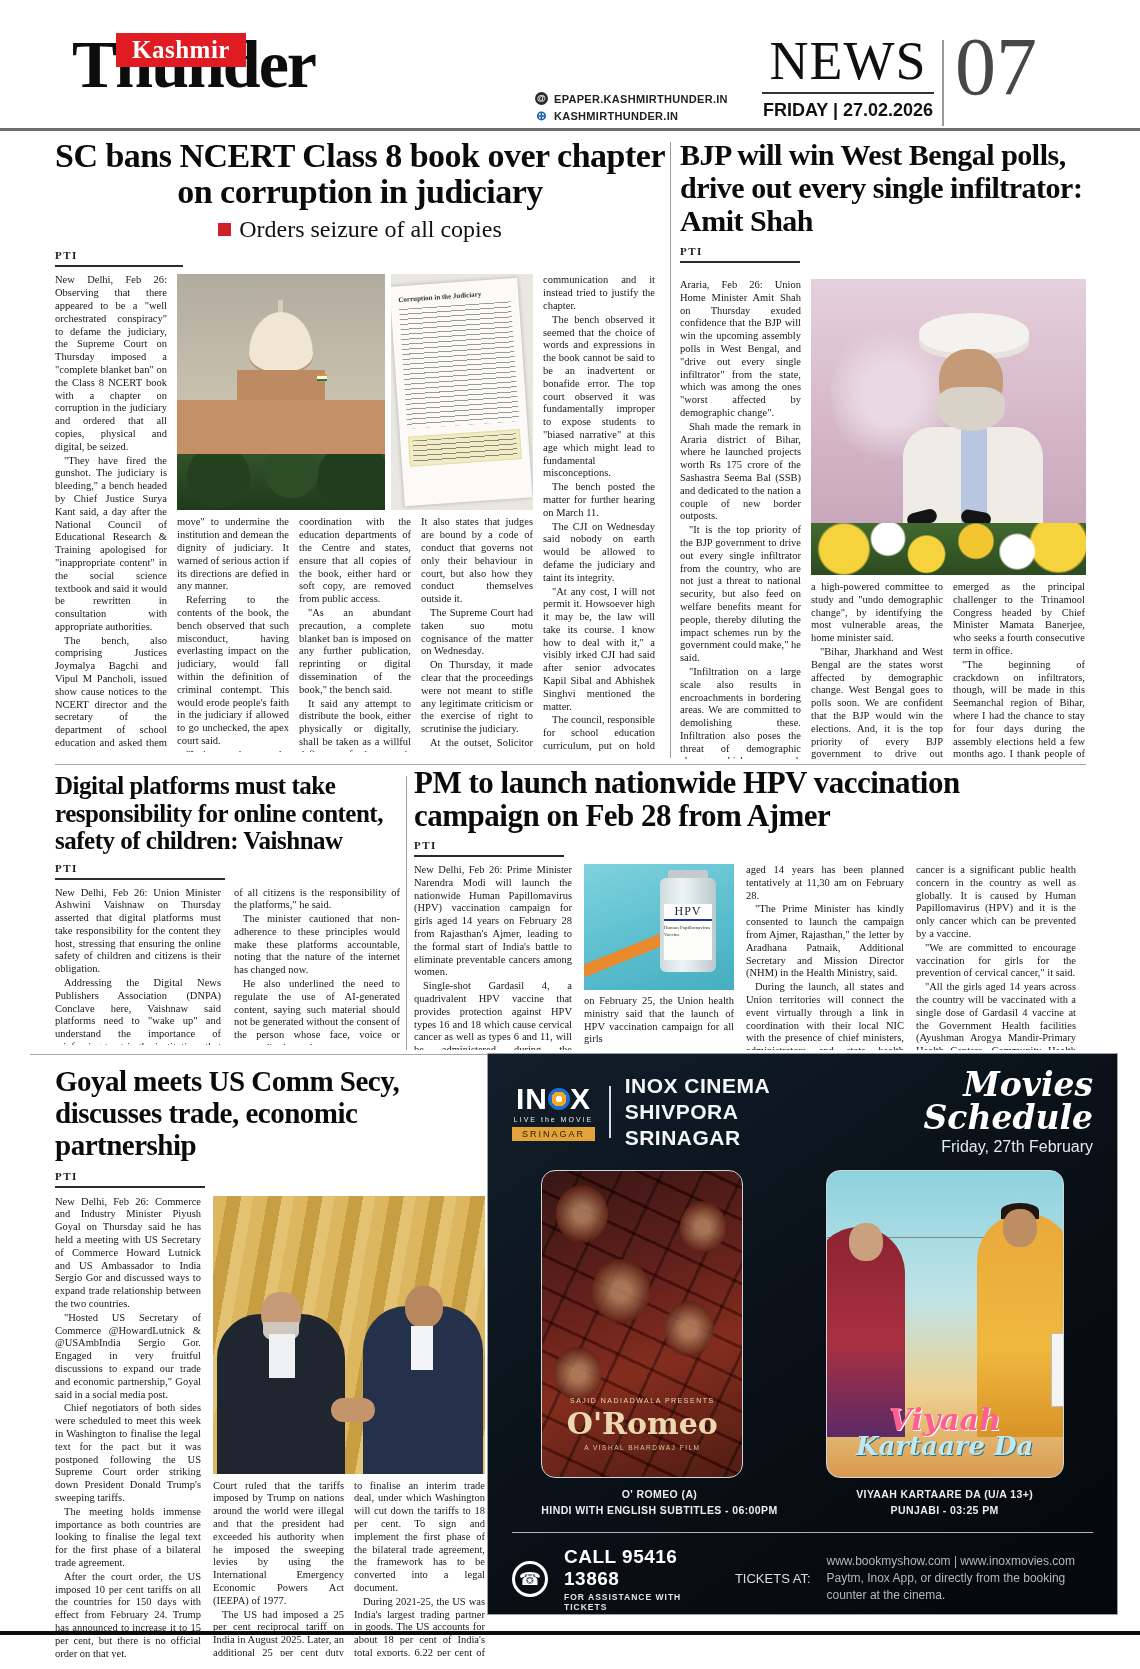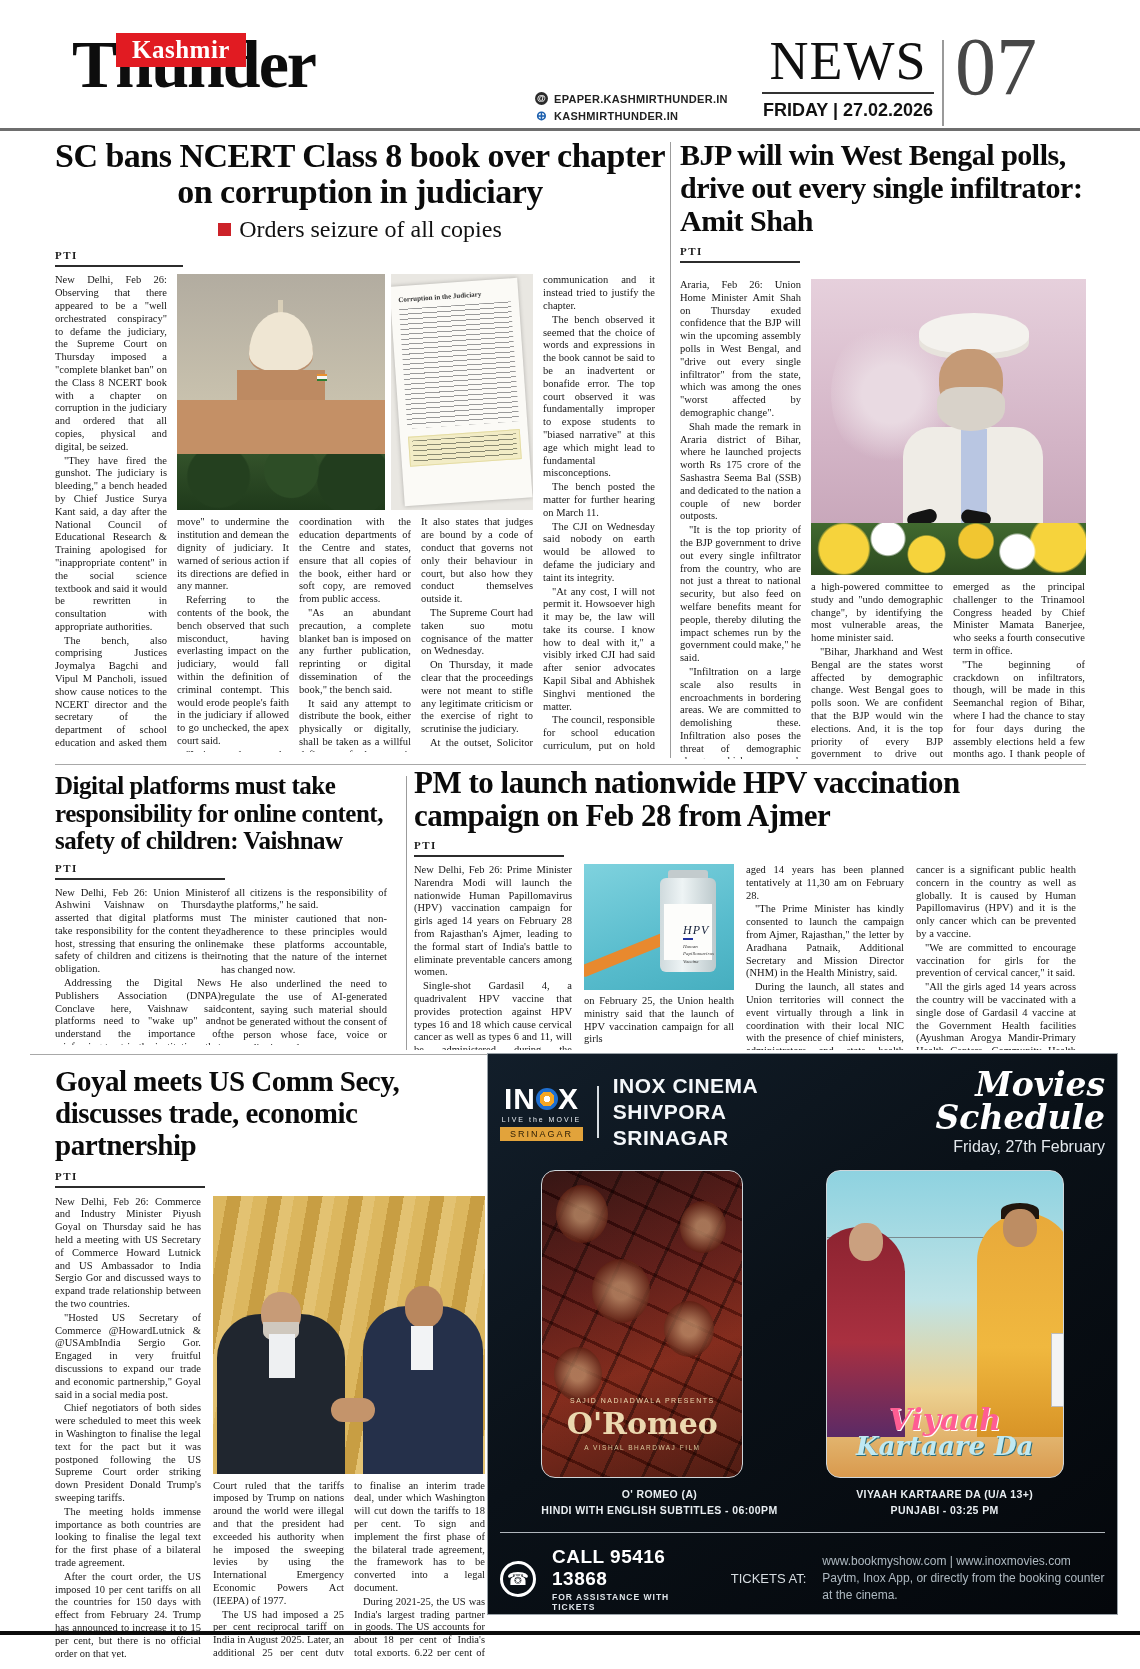--- a/index.html
+++ b/index.html
@@ -110,38 +110,38 @@
   .a2-cols { display:flex; gap:10px; margin-top:6px; height:178px; }
   .a2-cols .c { width:132px; height:100%; }
 
   .row1-rule { left:55px; top:764px; width:1031px; }
   .vr1 { left:670px; top:142px; height:616px; }
 
   
   .a3 { position:absolute; left:55px; top:772px; width:346px; height:278px; }
   .a3 .headline { font-size:25px; line-height:1.1; }
   .a3 .byline { display:inline-block; width:170px; margin-top:7px; }
-  .a3-body { display:flex; margin-top:7px; height:158px; }
+  .a3-body { display:flex; gap:13px; margin-top:7px; height:158px; }
   .a3-body .c { width:166px; height:100%; }
   .vr2 { left:406px; top:776px; height:274px; }
 
   
   .a4 { position:absolute; left:414px; top:766px; width:672px; height:286px; }
   .a4 .headline { font-size:31px; line-height:1.08; }
   .a4 .byline { display:inline-block; width:150px; margin-top:6px; }
   .a4-body { display:flex; gap:12px; margin-top:7px; height:186px; }
   .a4-body .c { height:100%; }
   .a4-c1,.a4-c3 { width:158px; } .a4-c4 { width:160px; }
   .a4-imgcol { width:150px; }
   .hpv-photo { position:relative; width:150px; height:126px; overflow:hidden;
                background:linear-gradient(160deg,#7fd2de 0%,#58bccd 60%,#46aebf 100%); }
   .hpv-vial { position:absolute; right:18px; top:14px; width:56px; height:94px;
               background:linear-gradient(90deg,#cfdadd,#eef4f5 40%,#bcc9cc); border-radius:6px; }
   .hpv-cap { position:absolute; right:26px; top:6px; width:40px; height:12px; background:#c3cbcd; border-radius:3px 3px 0 0; }
-  .hpv-label { position:absolute; right:22px; top:40px; width:48px; height:56px; background:#fdfdfb; padding:19px;font-style:italic; }
+  .hpv-label { position:absolute; right:22px; top:40px; width:48px; height:56px; background:#fdfdfb; padding:0; }
   .hpv-label .t { font-size:12px; letter-spacing:1px; text-align:center; color:#16213a; border-bottom:2px solid #2232a0; }
   .hpv-label .s { font-size:5px; line-height:1.5; color:#333; margin-top:3px; }
   .hpv-syr { position:absolute; left:-6px; top:84px; width:96px; height:12px; background:#e8892e;
              transform:rotate(-22deg); border-radius:3px; }
   .hpv-syr:after { content:""; }
   .hpv-needle { position:absolute; left:84px; top:72px; width:34px; height:2px; background:#d8dee0; transform:rotate(-22deg); }
   .a4-imgtext { margin-top:5px; height:55px; }
 
   .row2-rule { left:30px; top:1054px; width:478px; }
 
@@ -161,21 +161,21 @@
   .g-head2 { position:absolute; right:42px; bottom:146px; width:38px; height:42px; background:#b9875e; border-radius:46%; }
   .g-shirt1 { position:absolute; left:56px; bottom:96px; width:26px; height:44px; background:#eef0f2; }
   .g-shirt2 { position:absolute; right:52px; bottom:104px; width:22px; height:44px; background:#f2f3f5; }
   .g-shake { position:absolute; left:118px; bottom:52px; width:44px; height:24px; background:#c4946b; border-radius:12px; }
   .a5-cols { display:flex; gap:10px; margin-top:6px; height:176px; }
   .a5-cols .c { width:131px; height:100%; }
 
   
   .ad { position:absolute; left:487px; top:1053px; width:631px; height:562px;
         border:1px solid #9aa2a8; background:linear-gradient(145deg,#121e2a 0%,#0a1118 45%,#04070b 100%);
-        padding:14px 12px; font-family:"Liberation Sans",sans-serif; color:#eef2f5; }
+        padding:14px 24px; font-family:"Liberation Sans",sans-serif; color:#eef2f5; }
   .ad-head { display:flex; align-items:center; gap:14px; }
   .inox-logo { text-align:center; }
   .inox-word { font-size:30px; font-weight:700; letter-spacing:1px; color:#fff; line-height:1; }
   .inox-o { display:inline-block; width:22px; height:22px; border-radius:50%; vertical-align:-1px;
             background:radial-gradient(circle at 50% 50%, #fff 0 20%, #f5a623 20% 48%, #1f6fd0 48% 100%); }
   .inox-live { font-size:7px; letter-spacing:2px; color:#e8edf2; margin-top:2px; }
   .inox-city { display:inline-block; margin-top:3px; background:#e2a33b; color:#2a1c05;
                font-size:9px; font-weight:400; letter-spacing:2px; padding:2px 10px; }
   .ad-sep { width:2px; height:52px; background:#d7dde2; }
   .ad-cinema { font-size:21px; font-weight:700; letter-spacing:0.5px; line-height:1.25; color:#f4f7fa; }

